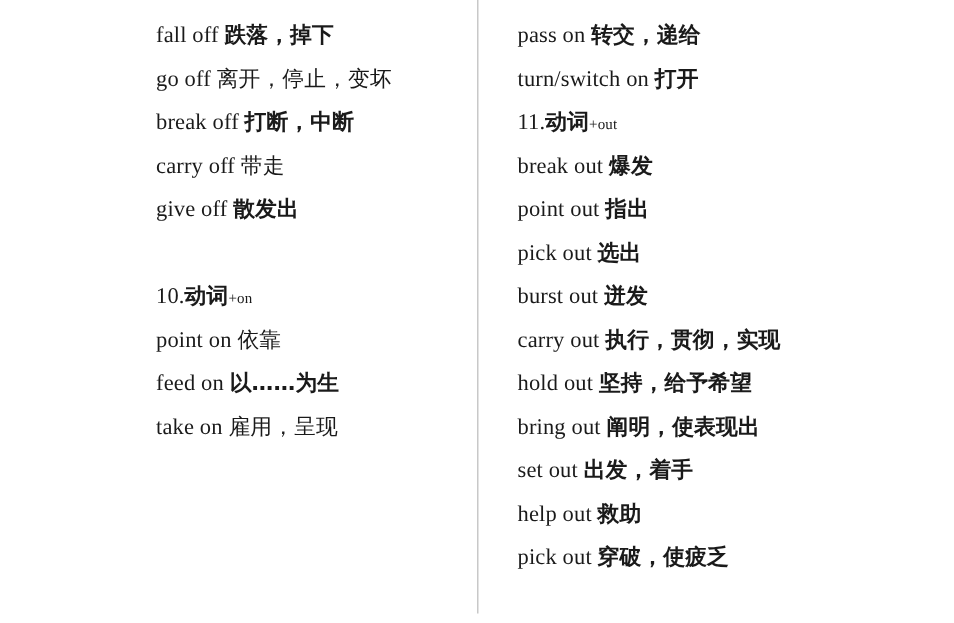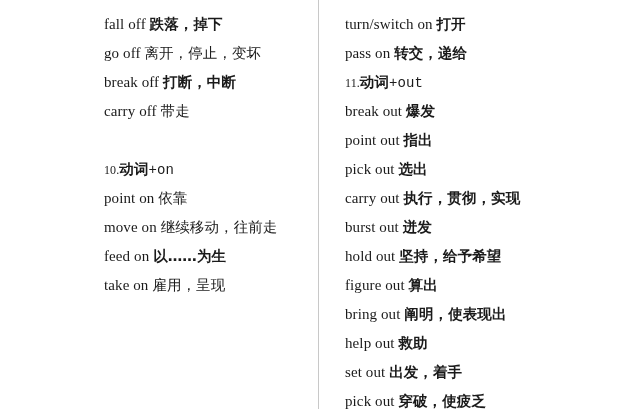--- a/index.html
+++ b/index.html
@@ -63,55 +63,54 @@
     font-weight: bold;
   }
   .heading {
     font-family: "DejaVu Sans", sans-serif;
     font-size: 14.5px;
     font-weight: bold;
   }
   .heading .num {
     font-family: "Liberation Serif", serif;
     font-weight: normal;
-    font-size: 12px;
+    font-size: 15px;
   }
   .heading .tail {
-    font-family: Liberation Mono, monospace;
+    font-family: Liberation Serif, serif;
     font-weight: normal;
-    font-size: 14px;
+    font-size: 10px;
   }
 </style>
 </head>
 <body>
 
 <div class="page">
   <div class="columns">
     <div class="col col-left" id="left-column">
         <div class="line"><span class="en">fall off </span><span class="zh bold">跌落，掉下</span></div>
         <div class="line"><span class="en">go off </span><span class="zh">离开，停止，变坏</span></div>
         <div class="line"><span class="en">break off </span><span class="zh bold">打断，中断</span></div>
         <div class="line"><span class="en">carry off </span><span class="zh">带走</span></div>
+        <div class="line"><span class="en">give off </span><span class="zh bold">散发出</span></div>
         <div class="line blank"></div>
         <div class="line"><span class="heading"><span class="num">10.</span><span>动词</span><span class="tail">+on</span></span></div>
         <div class="line"><span class="en">point on </span><span class="zh">依靠</span></div>
-        <div class="line"><span class="en">move on </span><span class="zh">继续移动，往前走</span></div>
         <div class="line"><span class="en">feed on </span><span class="zh bold">以……为生</span></div>
         <div class="line"><span class="en">take on </span><span class="zh">雇用，呈现</span></div>
       </div>
     <div class="col col-right" id="right-column">
+        <div class="line"><span class="en">pass on </span><span class="zh bold">转交，递给</span></div>
         <div class="line"><span class="en">turn/switch on </span><span class="zh bold">打开</span></div>
-        <div class="line"><span class="en">pass on </span><span class="zh bold">转交，递给</span></div>
         <div class="line"><span class="heading"><span class="num">11.</span><span>动词</span><span class="tail">+out</span></span></div>
         <div class="line"><span class="en">break out </span><span class="zh bold">爆发</span></div>
         <div class="line"><span class="en">point out </span><span class="zh bold">指出</span></div>
         <div class="line"><span class="en">pick out </span><span class="zh bold">选出</span></div>
+        <div class="line"><span class="en">burst out </span><span class="zh bold">迸发</span></div>
         <div class="line"><span class="en">carry out </span><span class="zh bold">执行，贯彻，实现</span></div>
-        <div class="line"><span class="en">burst out </span><span class="zh bold">迸发</span></div>
         <div class="line"><span class="en">hold out </span><span class="zh bold">坚持，给予希望</span></div>
-        <div class="line"><span class="en">figure out </span><span class="zh bold">算出</span></div>
         <div class="line"><span class="en">bring out </span><span class="zh bold">阐明，使表现出</span></div>
+        <div class="line"><span class="en">set out </span><span class="zh bold">出发，着手</span></div>
         <div class="line"><span class="en">help out </span><span class="zh bold">救助</span></div>
-        <div class="line"><span class="en">set out </span><span class="zh bold">出发，着手</span></div>
         <div class="line"><span class="en">pick out </span><span class="zh bold">穿破，使疲乏</span></div>
       </div>
   </div>
 </div>
 
 </body></html>

